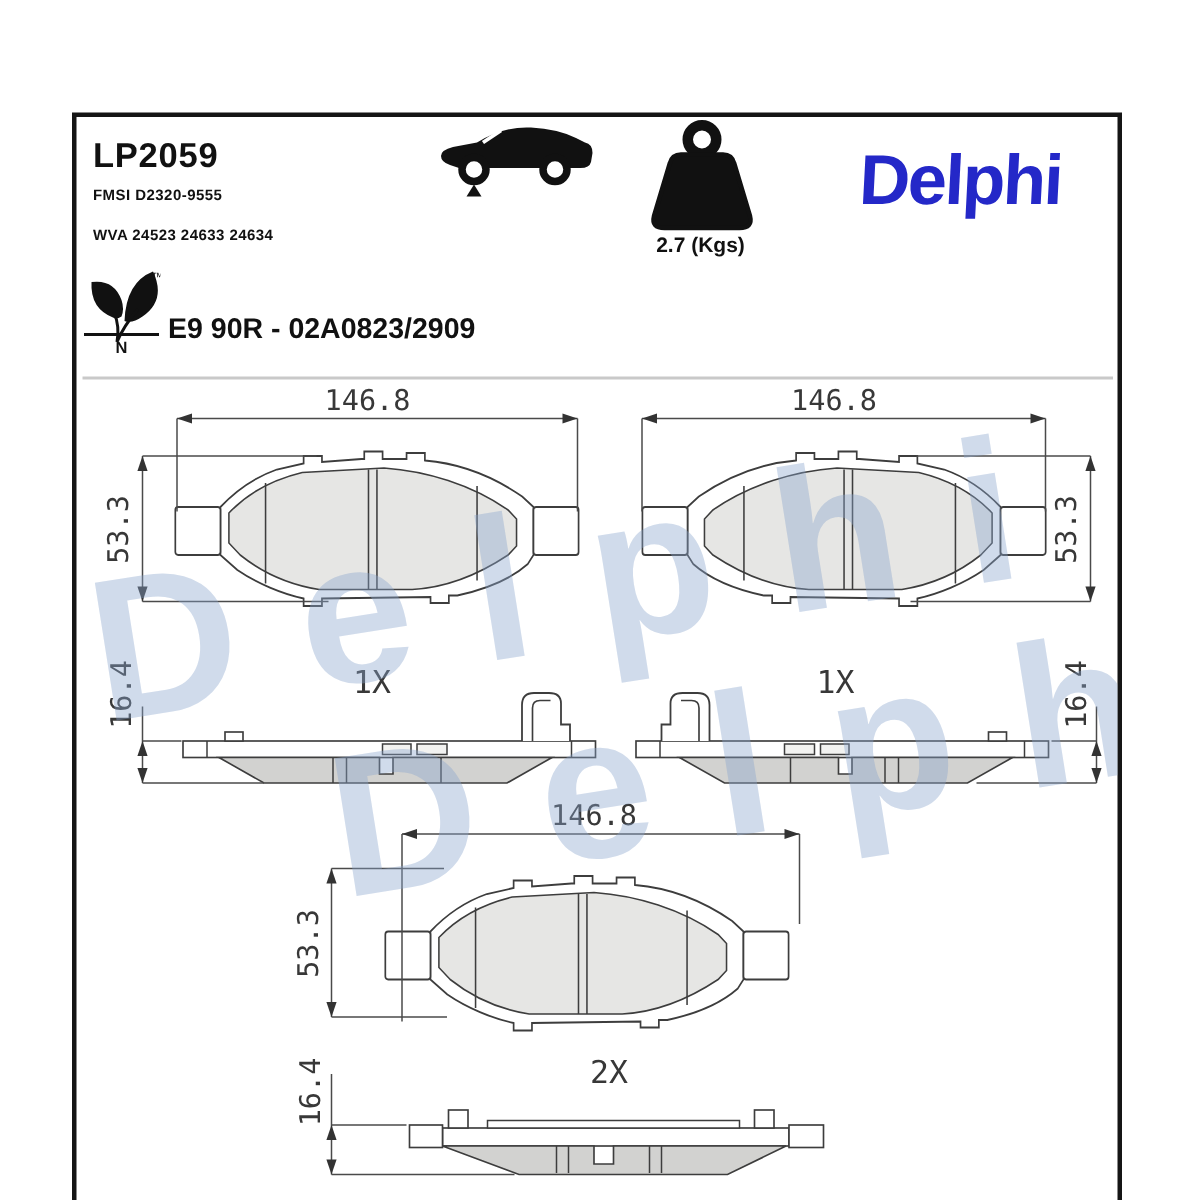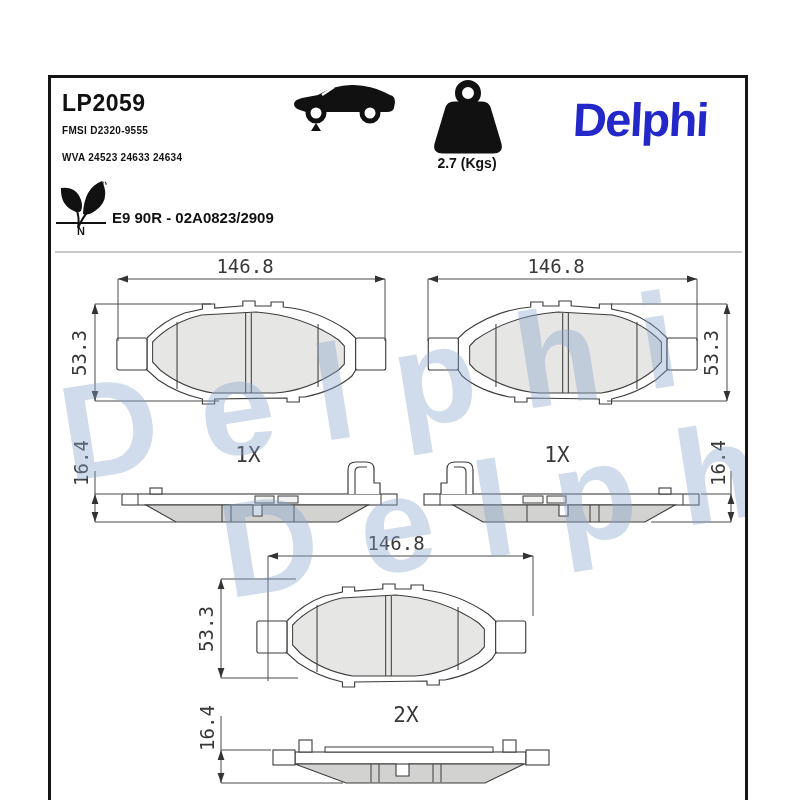--- a/index.html
+++ b/index.html
@@ -4,21 +4,21 @@
 <style>
   html,body{margin:0;padding:0;background:#fff;}
   .page{position:relative;width:800px;height:800px;background:#fff;overflow:hidden;
         font-family:"Liberation Sans",sans-serif;color:#111;margin-top:46px;}
   .frame{position:absolute;left:48px;top:29px;width:694px;height:742px;
          border:3px solid #151515;background:#fff;}
   .abs{position:absolute;}
   .pn{left:62px;top:44px;font-size:23px;font-weight:bold;letter-spacing:.5px;}
   .ref{left:62px;font-size:10px;font-weight:bold;letter-spacing:.3px;}
   .fmsi{top:79px;} .wva{top:106px;}
-  .approval{left:112px;top:163px;font-size:15px;font-weight:bold;}
+  .approval{left:112px;top:163px;font-size:19px;font-weight:bold;}
   .kgs{left:417px;top:109px;width:100px;text-align:center;font-size:14px;font-weight:bold;}
   .delphi-logo{left:573px;top:46px;font-size:47px;font-weight:bold;letter-spacing:-1.5px;
                color:#2428c8;transform:skewX(-3deg);}
   .divider{left:55px;top:205px;width:687px;height:2px;background:#c9c9c9;}
   .drawing-svg{left:51px;top:205px;}
   .wm-clip{left:51px;top:205px;width:694px;height:368px;overflow:hidden;pointer-events:none;}
   .wm{position:absolute;font-size:135px;font-weight:bold;letter-spacing:42px;line-height:1;
       color:rgba(137,166,205,0.40);transform:rotate(-9deg);transform-origin:left top;white-space:nowrap;}
   .wm1{left:0px;top:118px;} .wm2{left:160px;top:235px;}
   .lockheed{left:622px;top:748px;font-family:"DejaVu Serif",serif;font-weight:bold;

